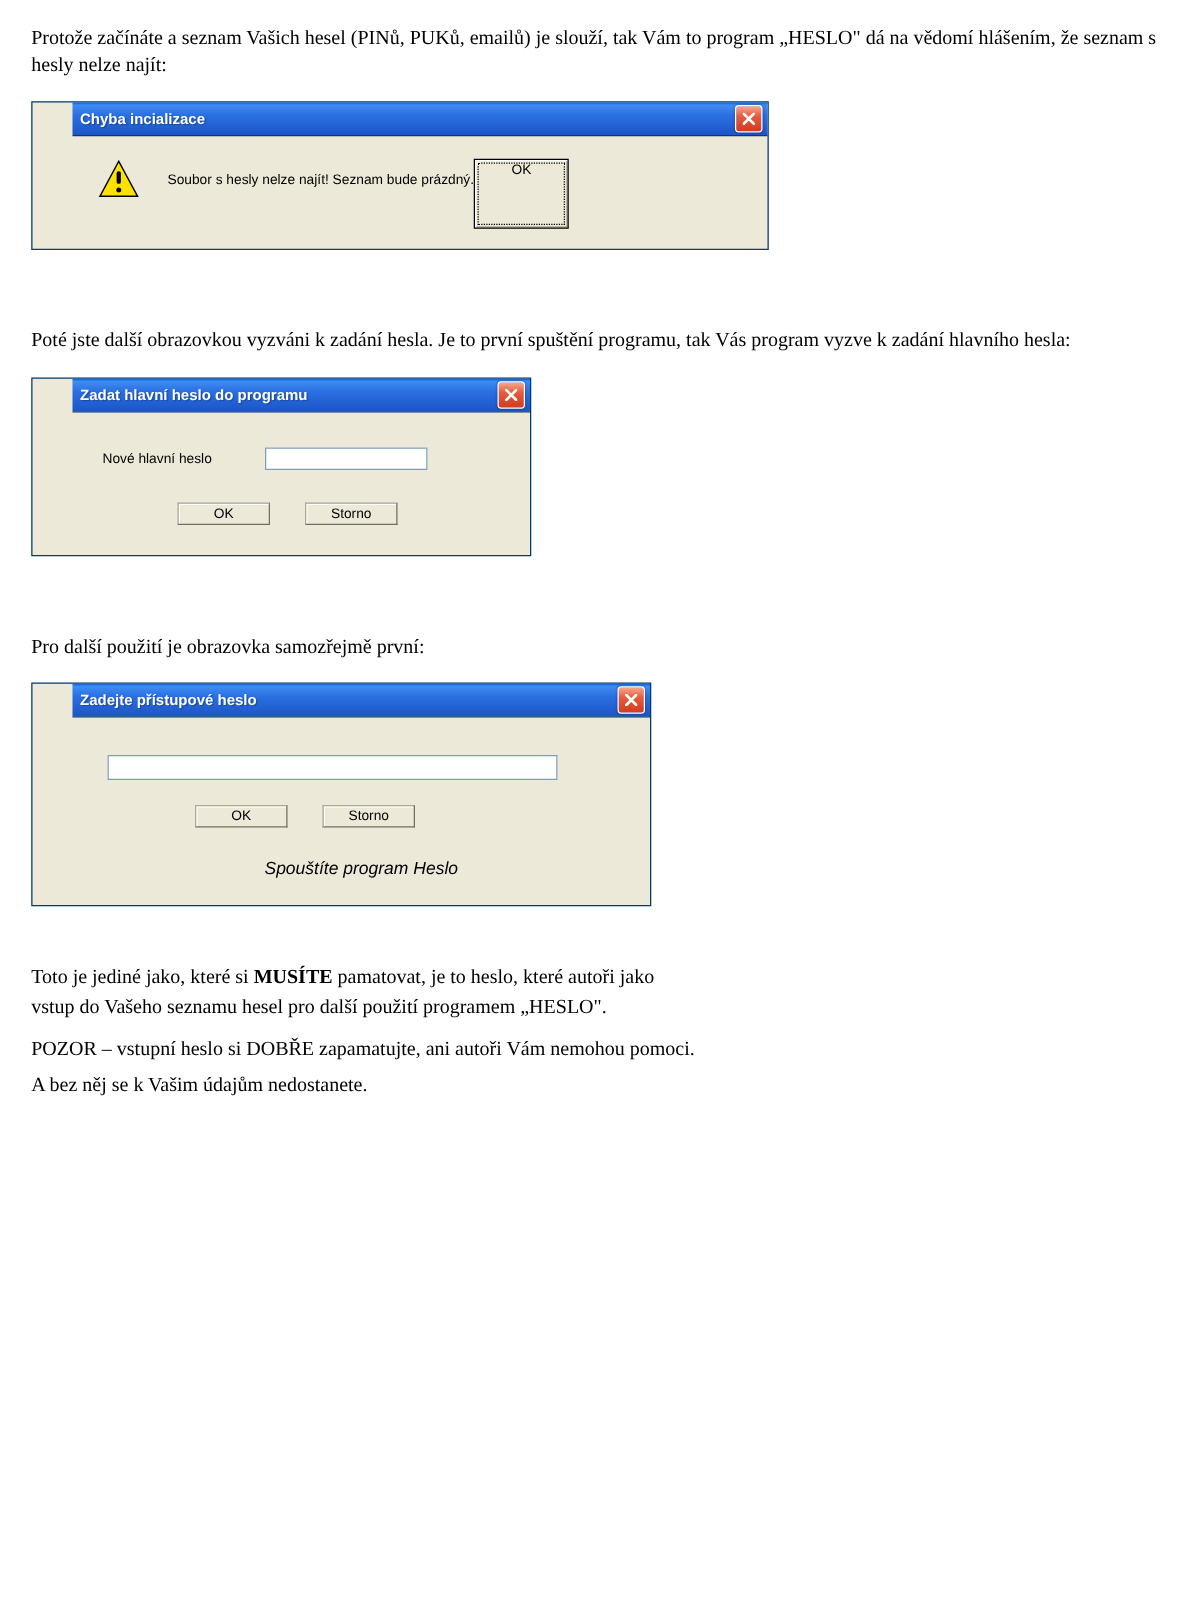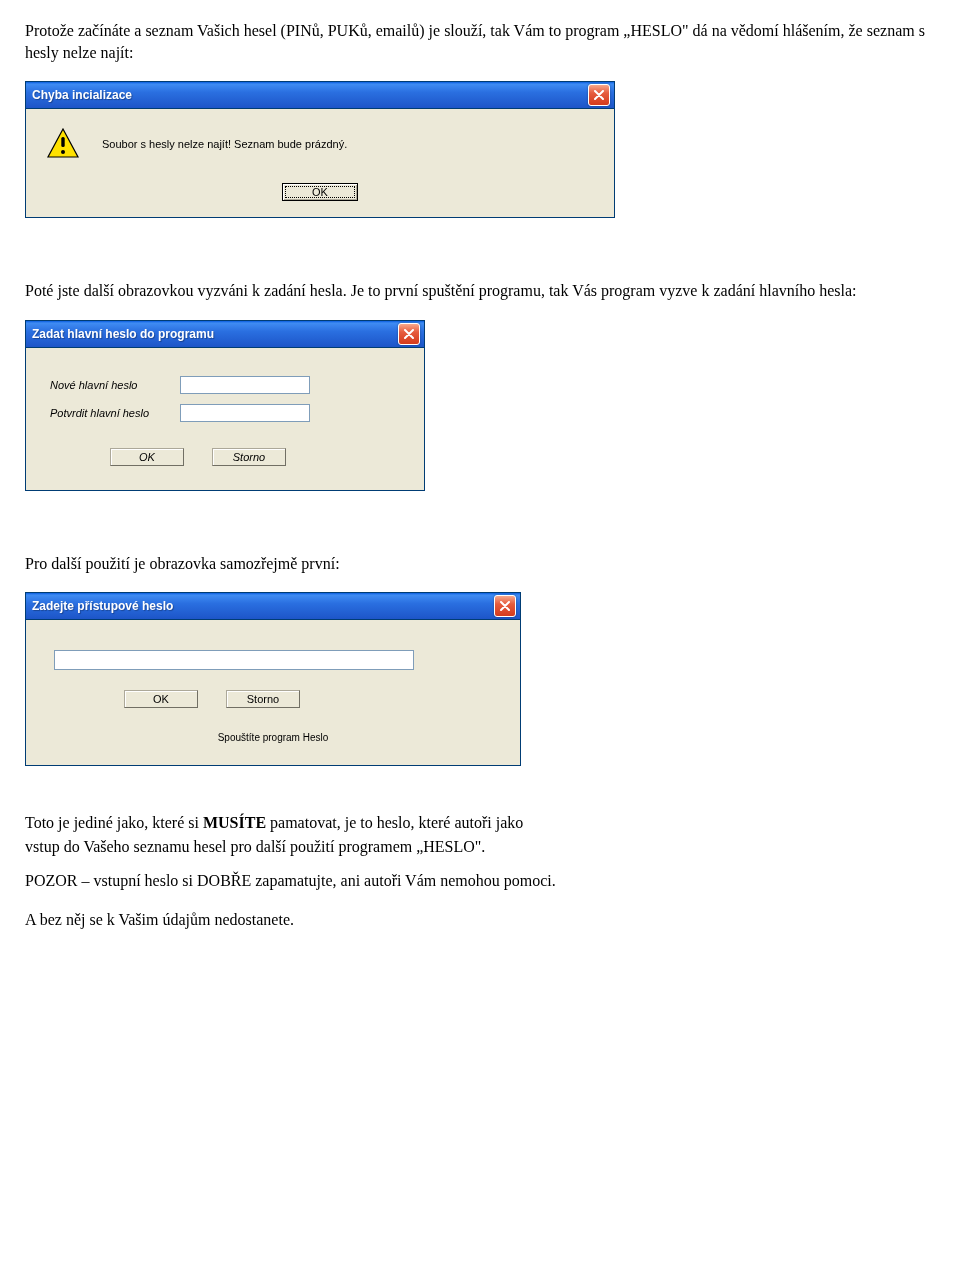--- a/index.html
+++ b/index.html
@@ -19,20 +19,21 @@
   
   .xp-dialog {
     display: inline-block;
     border: 1px solid #003c74;
     background: #ece9d8;
     font-family: Tahoma, sans-serif;
     font-size: 11px;
     color: #000;
     box-sizing: border-box;
     margin: 6px 0 28px 0;
+    padding-left: 32px;
   }
   .xp-titlebar {
     height: 26px;
     background: linear-gradient(to bottom, #0a5ee0 0%, #3f8cf3 8%, #2a6fe0 40%, #1d55c8 100%);
     display: flex;
     align-items: center;
     justify-content: space-between;
     padding: 0 4px 0 6px;
     border-bottom: 1px solid #003c74;
   }
@@ -57,21 +58,21 @@
     box-shadow: 0 0 2px rgba(0,0,0,0.4);
     cursor: default;
   }
   .xp-body {
     padding: 18px 20px 16px 20px;
   }
   
   .d1 { width: 590px; }
   .d1-body {
     display: flex;
-    flex-direction: column;
+    flex-direction: row;
   }
   .d1-row {
     display: flex;
     align-items: center;
     gap: 22px;
     margin-bottom: 22px;
   }
   .warn-icon {
     width: 34px;
     height: 34px;
@@ -95,21 +96,21 @@
   .d1-btnrow {
     display: flex;
     justify-content: center;
   }
   .xp-button.focused {
     outline: 1px dotted #000;
     outline-offset: -4px;
   }
   
   .d2 { width: 400px; }
-  .d2-body { padding: 28px 24px 24px 24px; font-style: italic; }
+  .d2-body { padding: 28px 24px 24px 24px; }
   .frm-row {
     display: flex;
     align-items: center;
     margin-bottom: 10px;
   }
   .frm-label {
     width: 130px;
     text-align: left;
     font-size: 11px;
   }
@@ -152,21 +153,22 @@
     margin-bottom: 20px;
   }
   .d3-btnrow {
     display: flex;
     gap: 28px;
     margin-left: 70px;
     margin-bottom: 24px;
   }
   .d3-status {
     text-align: center;
-    font-size: 10px;
+    font-size: 14px;
+    font-style: italic;
   }
   .spacer-tall { height: 34px; }
 </style>
 </head>
 <body>
 
 
 
 <p class="para">Protože začínáte a seznam Vašich  hesel (PINů, PUKů, emailů) je slouží,  tak Vám to program „HESLO" dá na vědomí  hlášením,  že seznam s hesly nelze najít:</p>
 
@@ -209,24 +211,20 @@
       <svg width="10" height="10" viewBox="0 0 10 10">
           <path d="M1 1 L9 9 M9 1 L1 9" stroke="#fff" stroke-width="2" stroke-linecap="round"></path>
         </svg>
     </span>
   </div>
   <div class="xp-body d2-body">
     <div class="frm-row">
       <span class="frm-label">Nové hlavní heslo</span>
       <span class="frm-input"></span>
     </div>
-    <div class="frm-row">
-      <span class="frm-label">Potvrdit hlavní heslo</span>
-      <span class="frm-input"></span>
-    </div>
     <div class="d2-btnrow">
       <span class="xp-button2">OK</span>
       <span class="xp-button2">Storno</span>
     </div>
   </div>
 </div>
 
 <div class="spacer-tall"></div>
 
 <p class="para">Pro další použití je obrazovka samozřejmě první:</p>
@@ -250,17 +248,17 @@
     <div class="d3-status">Spouštíte program Heslo</div>
   </div>
 </div>
 
 <div style="height:18px"></div>
 
 <p class="para" style="margin-bottom:2px">
   <span>Toto je jediné jako, které si </span><b>MUSÍTE</b><span> pamatovat, je to heslo, které autoři jako</span>
 </p>
 <p class="para" style="margin-bottom:12px">vstup do Vašeho seznamu hesel pro další použití programem „HESLO".</p>
-<p class="para" style="margin-bottom:18px">POZOR – vstupní heslo si DOBŘE zapamatujte, ani autoři Vám nemohou pomoci.</p>
+<p class="para" style="margin-bottom:8px">POZOR – vstupní heslo si DOBŘE zapamatujte, ani autoři Vám nemohou pomoci.</p>
 <p class="para" style="margin-bottom:2px">A bez něj se k Vašim údajům nedostanete.</p>
 
 
 
 
 </body></html>

